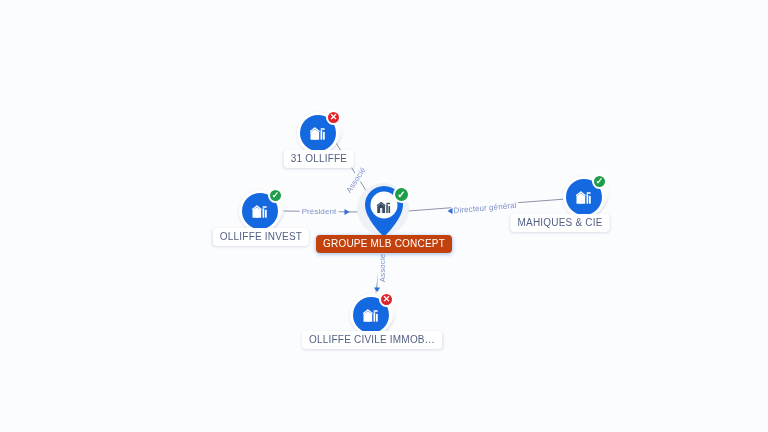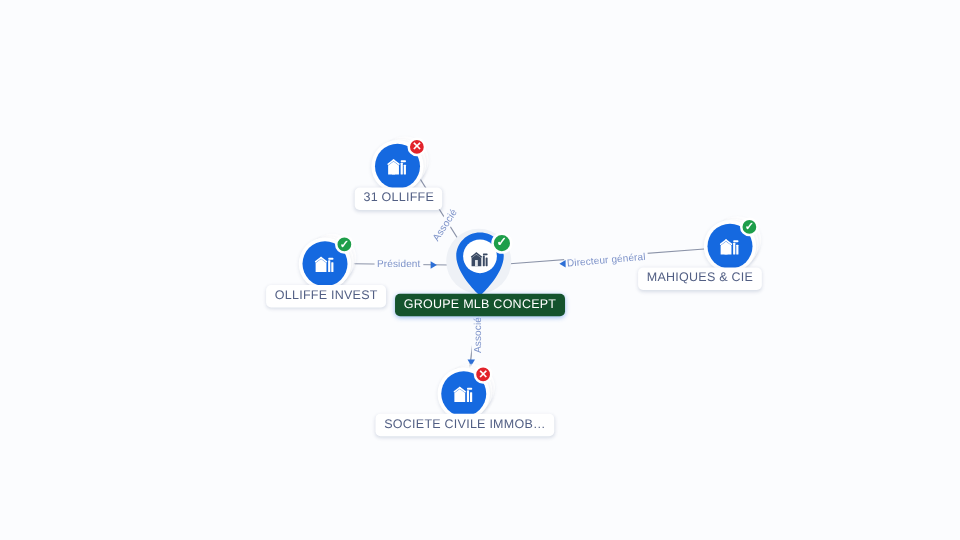--- a/index.html
+++ b/index.html
@@ -104,21 +104,21 @@
     white-space: nowrap;
     background: #ffffff;
     color: #525f84;
     font-size: 10px;
     letter-spacing: .2px;
     padding: 3px 7px 4px 7px;
     border-radius: 4px;
     box-shadow: 0 1px 3px rgba(40,60,110,0.16);
   }
   .node-label.selected {
-    background: #14532d;
+    background: #c2410c;
     color: #ffffff;
     box-shadow: 0 1px 4px rgba(21,105,224,0.45);
   }
 
   
   .edge-label {
     position: absolute;
     transform-origin: 50% 50%;
     white-space: nowrap;
     color: #7e93c9;
@@ -266,16 +266,16 @@
                 <rect x="6.7" y="13.2" width="3" height="6.8" rx=".4" fill="#fff" opacity=".85"></rect>
                 <rect x="15" y="8.6" width="2.1" height="11.4" rx=".5" fill="#ffffff"></rect>
                 <rect x="18" y="10.6" width="2.1" height="9.4" rx=".5" fill="#ffffff"></rect>
                 <rect x="15.1" y="6.3" width="5" height="1.9" rx=".7" fill="#ffffff"></rect>
               </svg>
             </div>
             <div class="badge ko on-disc">✕</div>
           </div>
         </div>
       </div>
-      <div class="node-label" style="left: 372px; top: 331px;">SOCIETE CIVILE IMMOB…</div>
+      <div class="node-label" style="left: 372px; top: 331px;">OLLIFFE CIVILE IMMOB…</div>
     </div>
 
 </div>
 
 </body></html>

